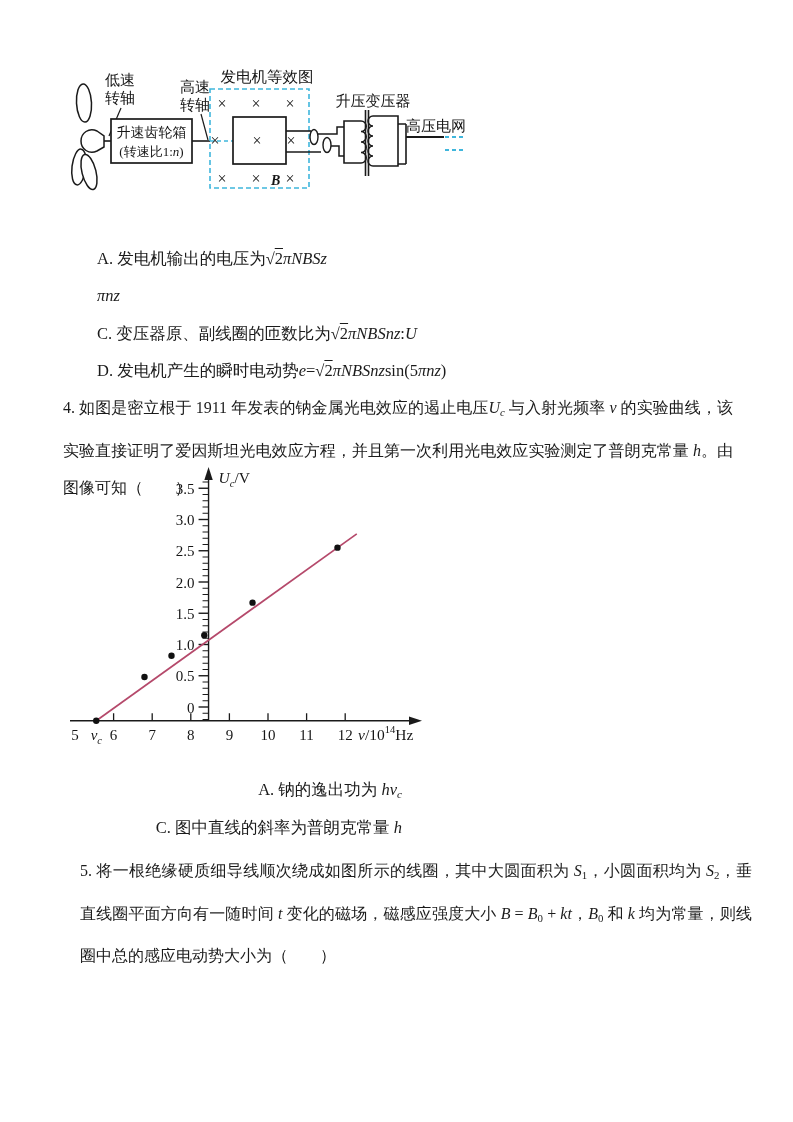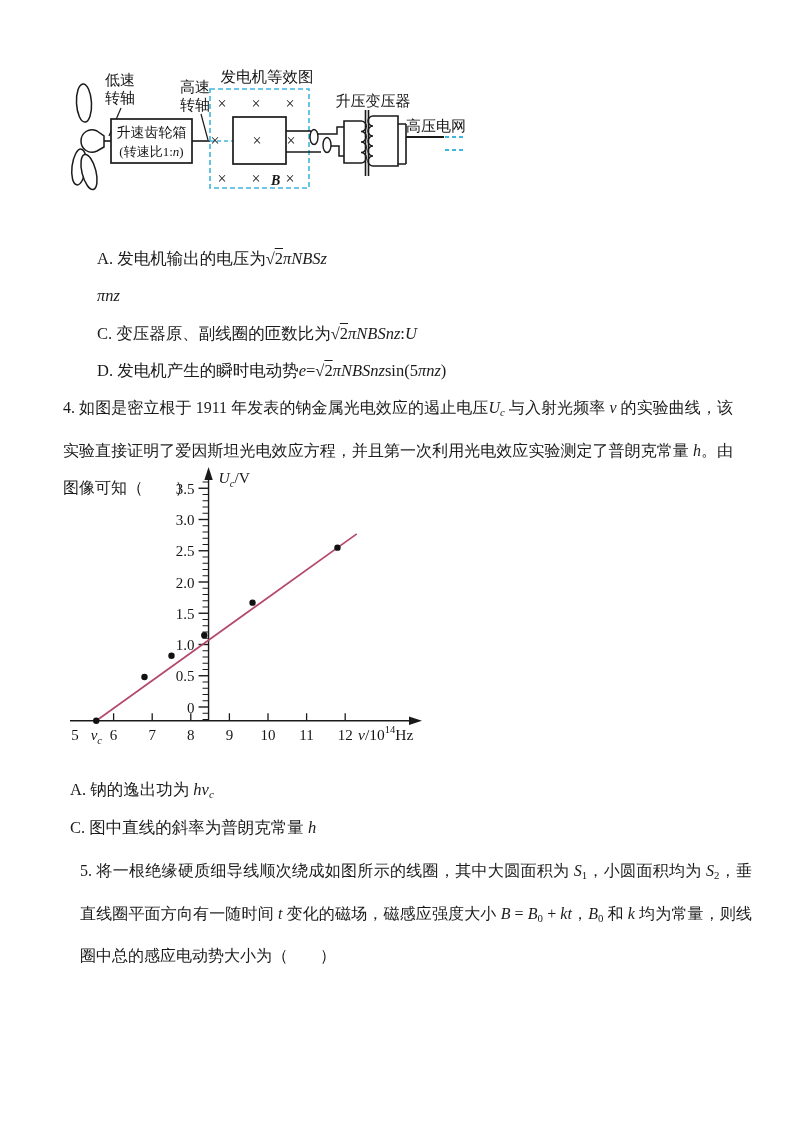--- a/index.html
+++ b/index.html
@@ -7,21 +7,21 @@
     width:793px;height:1122px;position:relative;background:#ffffff;overflow:hidden;
     font-family:"Liberation Serif","DejaVu Serif",serif;color:#1b1b1b;
   }
   svg text{font-family:"Liberation Serif","DejaVu Serif",serif;fill:#161616;}
   .para{position:absolute;font-size:16px;line-height:37.5px;text-align:justify;}
   #q3-options{position:absolute;left:70px;top:240px;margin-left:27px;}
   #q3-options .opt{height:37.5px;display:flex;align-items:center;font-size:16.5px;}
   #q4-stem{left:63px;top:389px;width:670px;}
   #chart-wrap{position:absolute;left:64px;top:450px;width:380px;height:312px;}
   #q4-options{position:absolute;left:70px;top:771px;width:665px;}
-  #q4-options .q4row{display:flex;height:38px;align-items:center;}
+  #q4-options .q4row{display:flex;height:38px;align-items:center;text-align:right;}
   #q4-options .q4cell{width:332px;font-size:16.5px;}
   #q5-stem{left:80px;top:852px;width:672px;}
   .st-r{font-style:normal;}
   .st-i{font-style:italic;}
   .st-sub{font-size:0.68em;vertical-align:-0.28em;}
   .st-isub{font-style:italic;font-size:0.68em;vertical-align:-0.28em;}
   .st-sup{font-size:0.68em;vertical-align:0.55em;}
   .st-ov{text-decoration:overline;}
 </style>
 </head>

